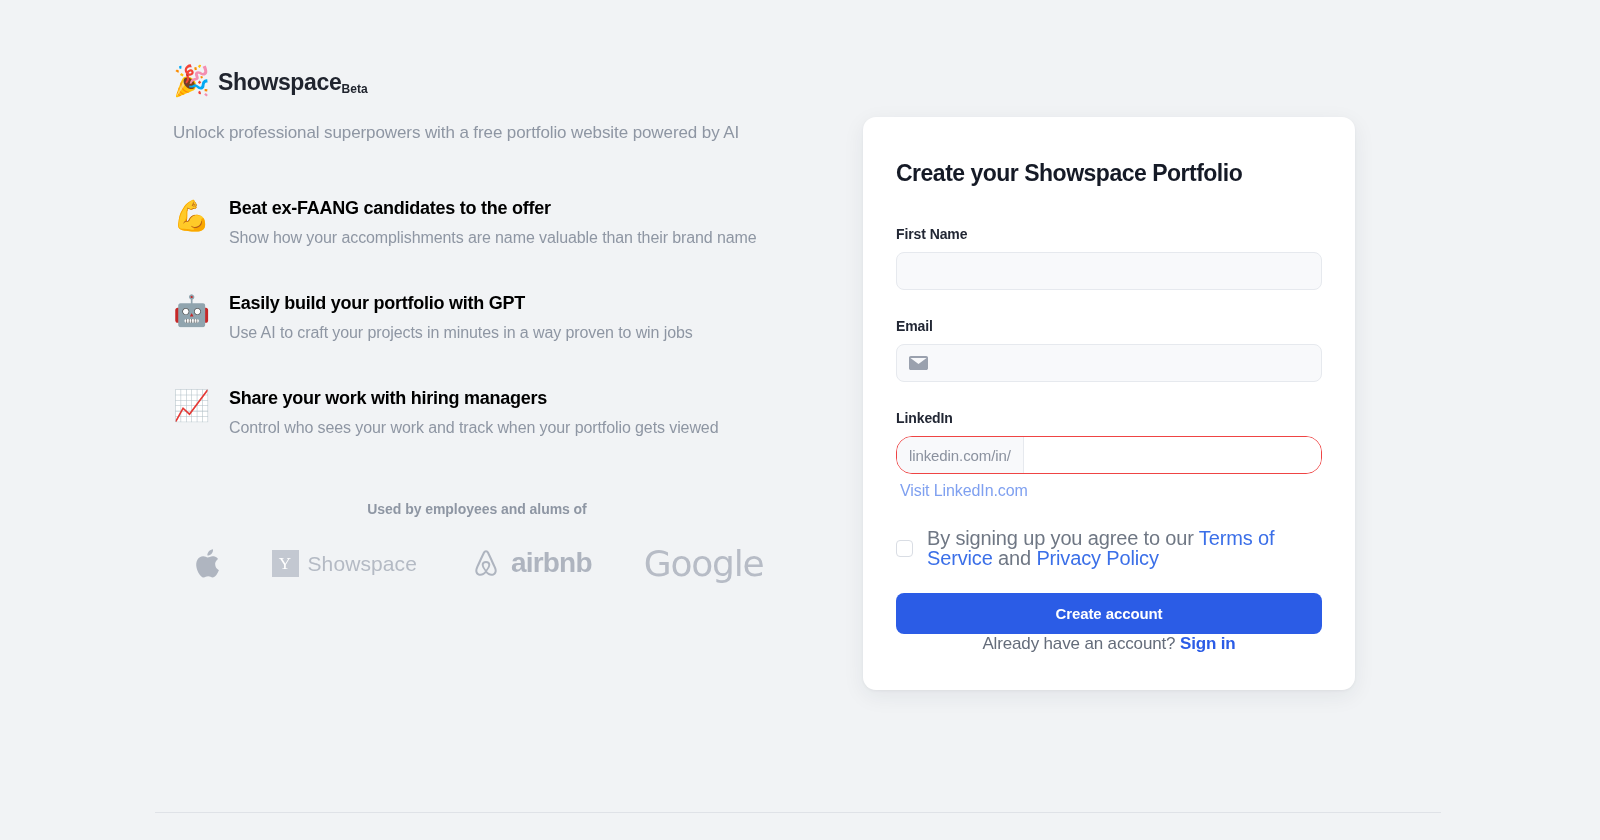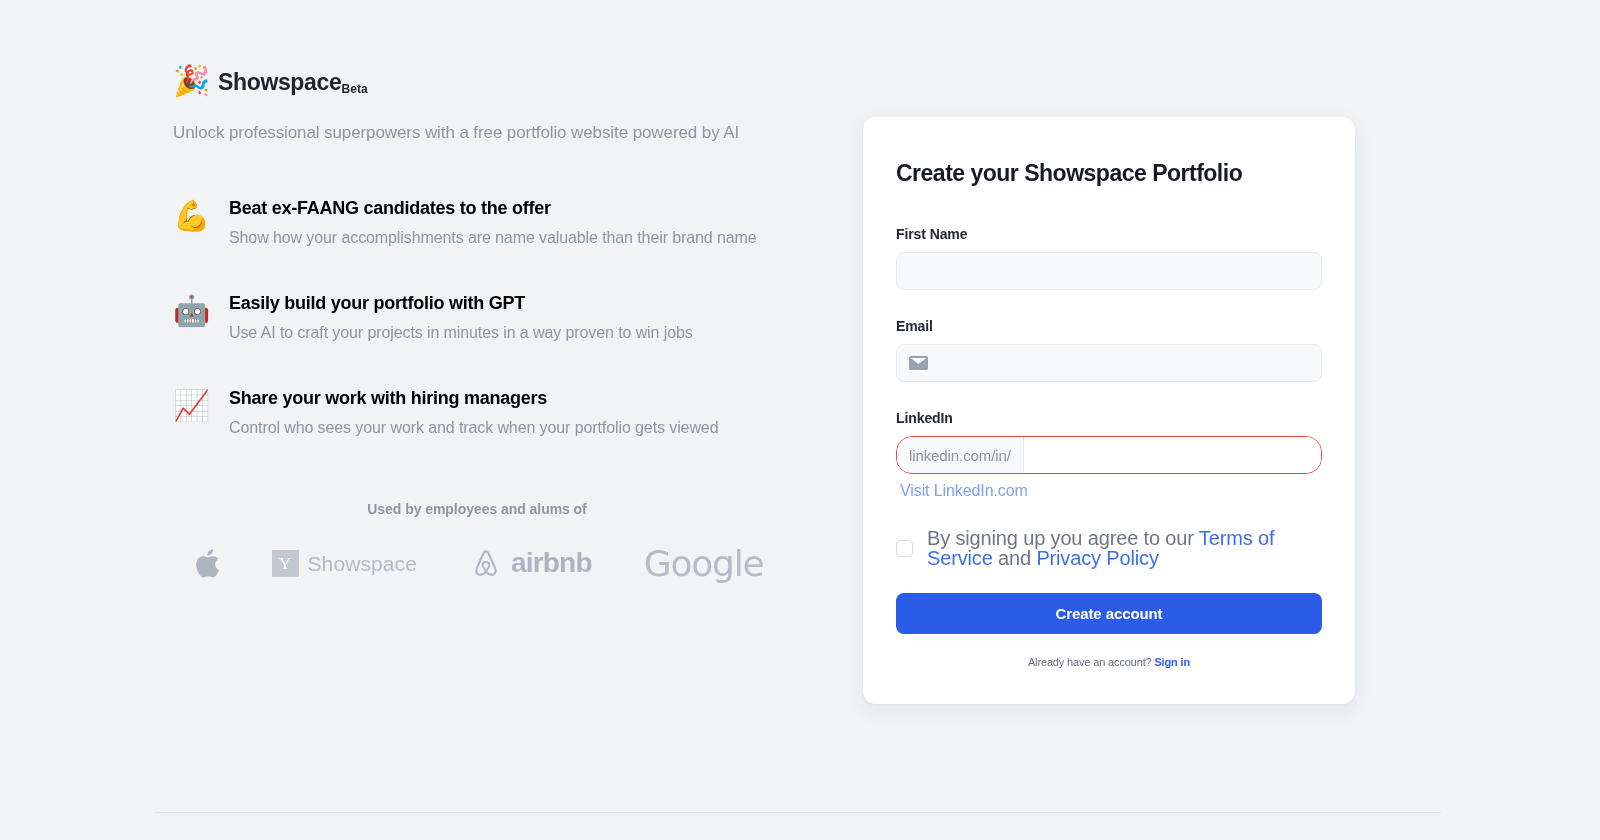--- a/index.html
+++ b/index.html
@@ -356,23 +356,22 @@
     border: 0;
     border-radius: 8px;
     font-size: 15px;
     font-weight: 700;
     letter-spacing: -0.1px;
     cursor: pointer;
     font-family: "Liberation Sans", sans-serif;
   }
 
   .signin-row {
-    margin-top: 22px;
     text-align: center;
-    font-size: 11px;
+    font-size: 17px;
     color: #646C7A;
     letter-spacing: -0.15px;
   }
   .signin-row a {
     color: #2B5CE6;
     font-weight: 700;
     text-decoration: none;
   }
 
   

